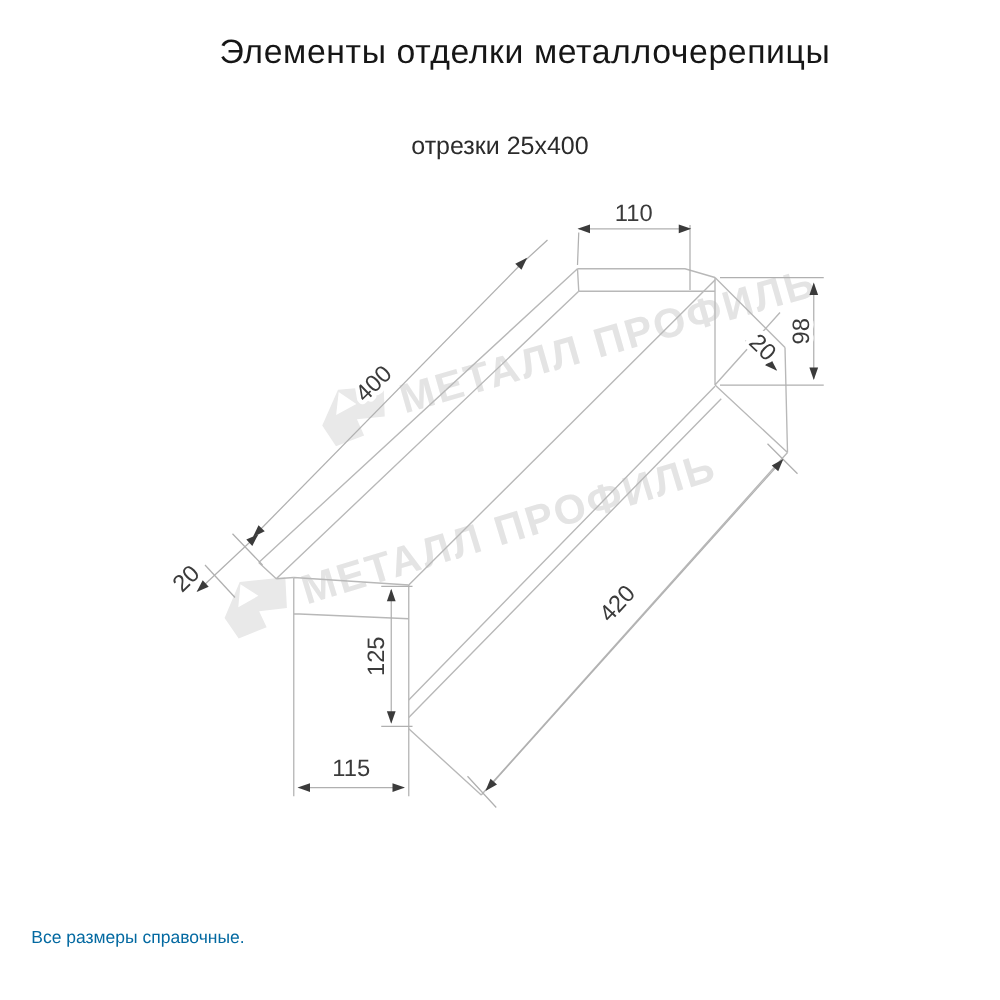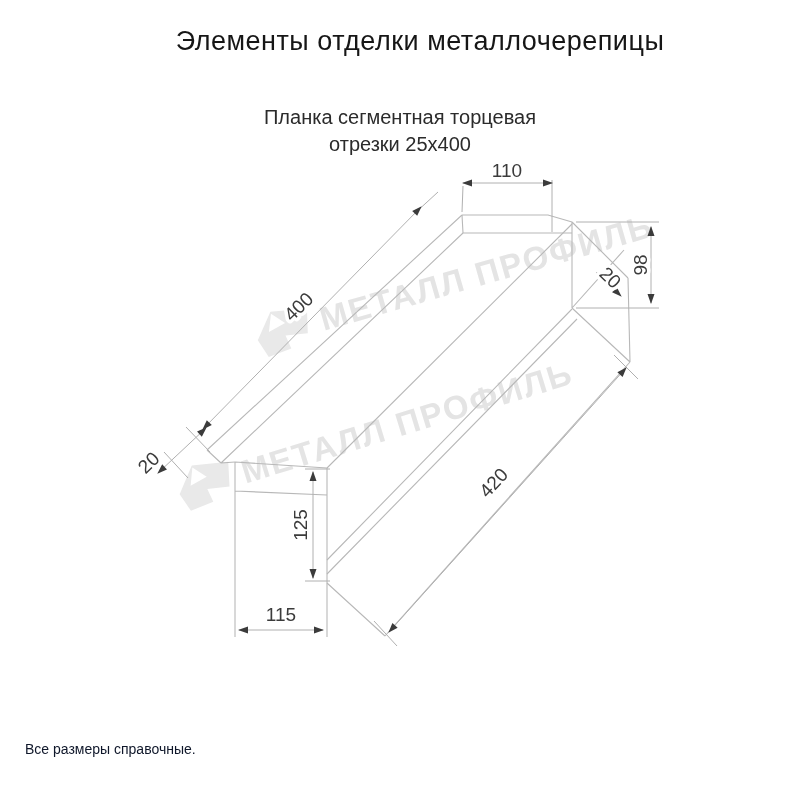--- a/index.html
+++ b/index.html
@@ -2,40 +2,39 @@
 <html><head>
 <meta charset="utf-8">
 <style>
   html,body{margin:0;padding:0;background:#ffffff;}
   #page{position:relative;width:800px;height:800px;background:#ffffff;overflow:hidden;
         font-family:"Liberation Sans", sans-serif;}
   .title{position:absolute;left:0;top:26px;width:800px;text-align:center;
          font-size:27px;color:#161616;letter-spacing:0.5px;margin-left:20px;}
   .subtitle{position:absolute;left:0;top:104px;width:800px;text-align:center;
             font-size:20px;line-height:27px;color:#2b2b2b;}
-  .footer{position:absolute;left:25px;top:738px;font-size:14px;line-height:22px;color:#0f172a;}
+  .footer{position:absolute;left:25px;top:738px;font-size:14px;line-height:22px;color:#0369a1;}
   svg{position:absolute;left:0;top:0;}
   .strip{stroke:#b8b8b8;stroke-width:1.1;fill:none;}
   .dimline{stroke:#b0b0b0;stroke-width:1;fill:none;}
   .dimtext{font-family:"Liberation Sans",sans-serif;font-size:19px;fill:#3b3b3b;
            paint-order:stroke;stroke:#ffffff;stroke-width:7px;stroke-linejoin:round;}
   .wm-text{font-family:"Liberation Sans",sans-serif;font-size:33px;font-weight:700;
            fill:#e4e4e4;letter-spacing:2px;}
   .wm-logo{fill:#e9e9e9;}
   .wm-notch{fill:#ffffff;}
 </style>
 </head>
 <body>
 
 <div id="page">
 
   <div class="title">Элементы отделки металлочерепицы</div>
 
   <div class="subtitle">
-    <div>Планка сегментная торцевая</div>
     <div>отрезки 25х400</div>
   </div>
 
   <svg width="800" height="800" viewBox="0 0 800 800">
     <defs>
       <marker id="arr" markerWidth="12" markerHeight="9" refX="10" refY="4.5" orient="auto-start-reverse" markerUnits="userSpaceOnUse">
         <path d="M1,1 L11,4.5 L1,8 Z" fill="#3b3b3b"></path>
       </marker>
     </defs>
 

